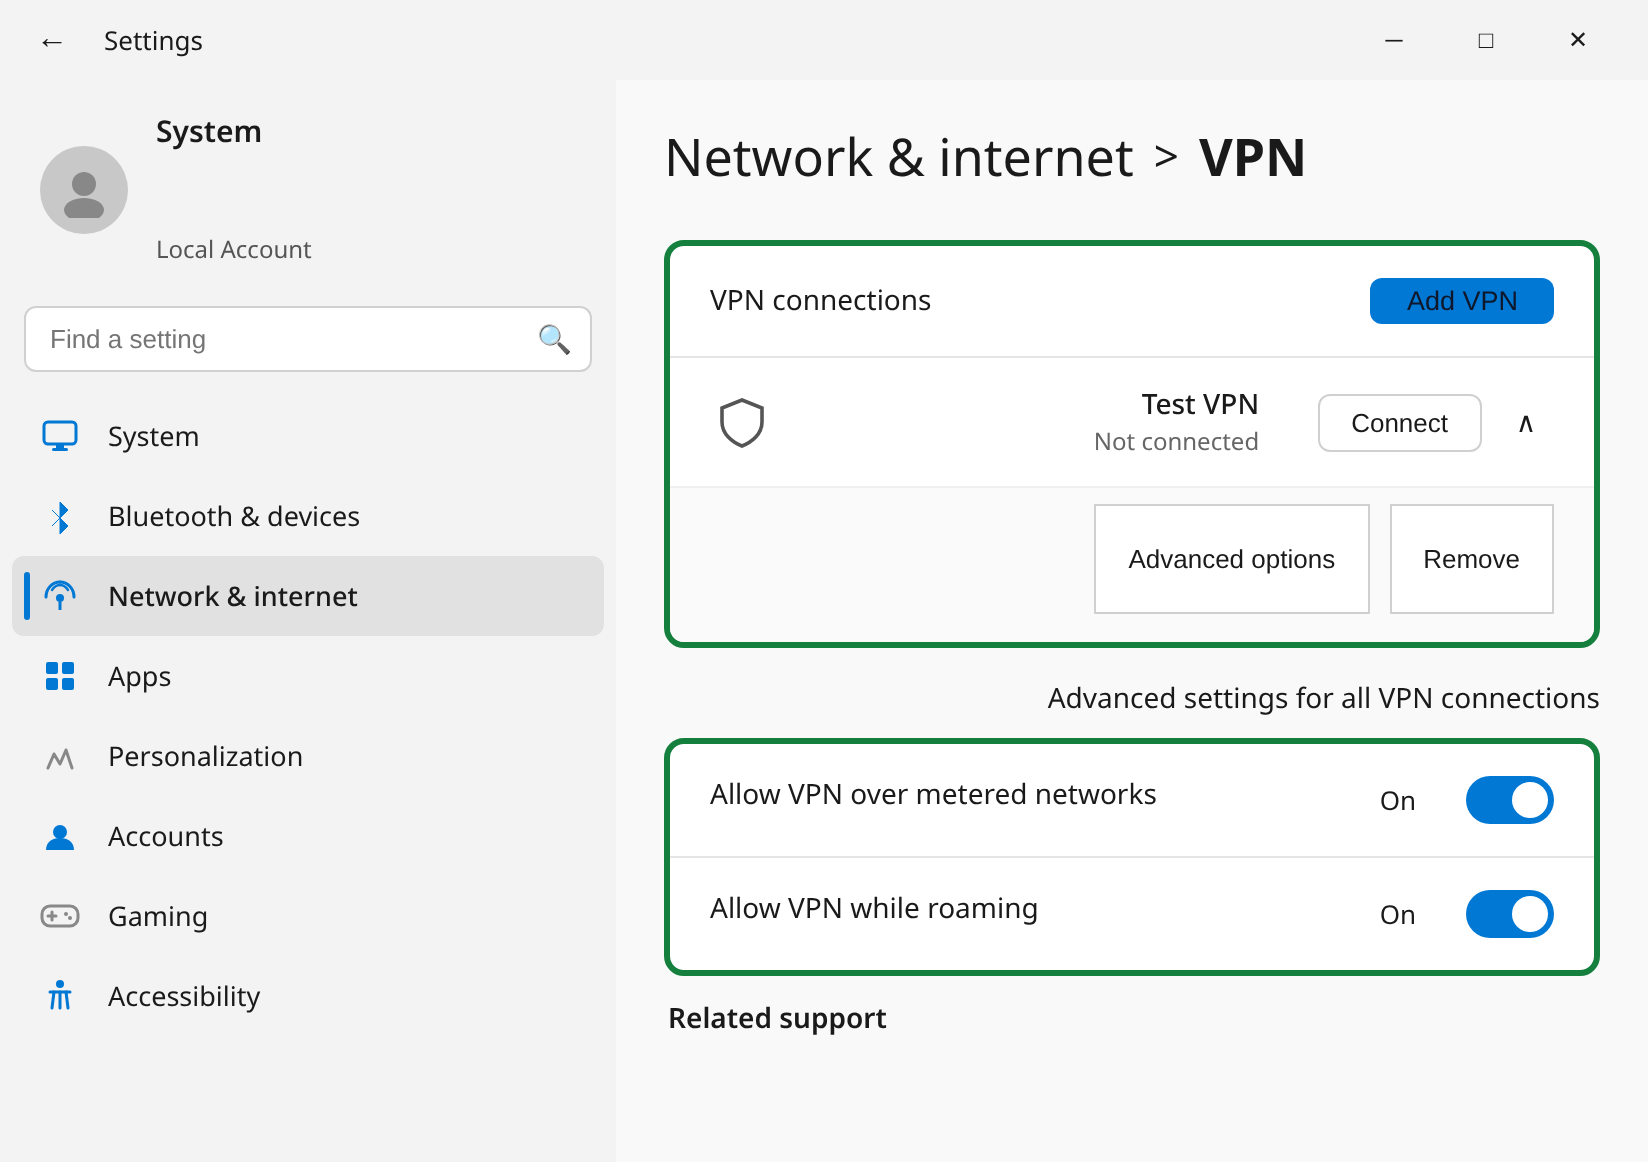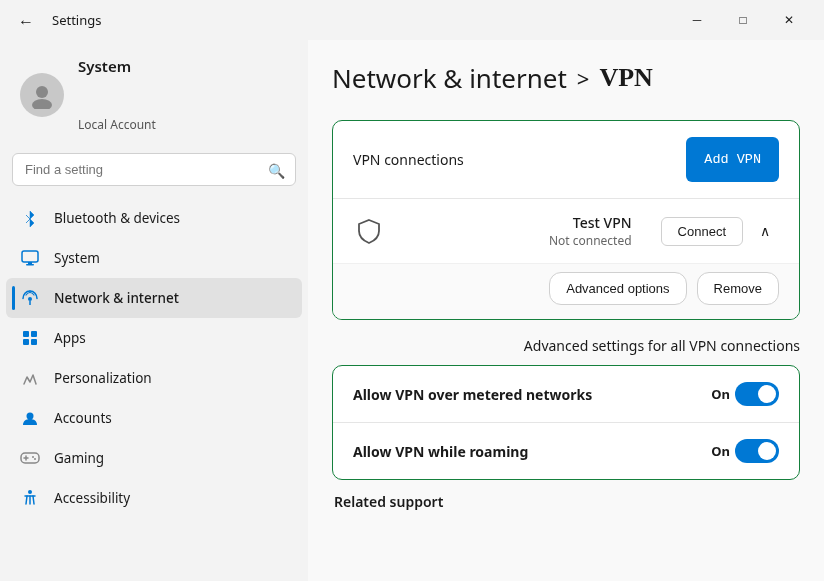--- a/index.html
+++ b/index.html
@@ -190,53 +190,51 @@
     }
     .page-header-sep {
       font-size: 22px;
       color: #1a1a1a;
       margin: 0 6px;
     }
     .page-header-current {
       font-size: 26px;
       font-weight: 700;
       color: #1a1a1a;
-      font-family: Liberation Serif, serif;
     }
 
     
     .card {
       background: white;
       border-radius: 10px;
       margin-bottom: 12px;
       overflow: hidden;
-      border: 1px solid #15803d;
+      border: 3px solid #15803d;
     }
 
     .vpn-connections-header {
       display: flex;
       align-items: center;
       justify-content: space-between;
       padding: 16px 20px;
     }
     .vpn-connections-label {
       font-size: 14px;
       color: #1a1a1a;
       font-weight: 400;
     }
     .btn-add-vpn {
       background: #0078d4;
-      color: #ffffff;
+      color: #0f172a;
       border: none;
       border-radius: 6px;
-      padding: 15px 18px;
+      padding: 4px 18px;
       font-size: 13.5px;
       font-weight: 500;
       cursor: pointer;
-      font-family: Liberation Mono, monospace;
     }
 
     .vpn-item {
       border-top: 1px solid #e5e5e5;
     }
     .vpn-item-row {
       display: flex;
       align-items: center;
       padding: 14px 20px;
       gap: 14px;
@@ -297,53 +295,52 @@
       display: flex;
       justify-content: flex-end;
       gap: 10px;
       padding: 8px 20px 14px 20px;
       border-top: 1px solid #f0f0f0;
       background: #fafafa;
     }
     .btn-outline {
       background: white;
       border: 1px solid #d0d0d0;
-      border-radius: 12px;
-      padding: 8px 16px;
+      border-radius: 0;
+      padding: 19px 16px;
       font-size: 13px;
       cursor: pointer;
       color: #1a1a1a;
     }
 
     .section-title {
       font-size: 14px;
       font-weight: 400;
       color: #1a1a1a;
       margin: 16px 0 10px 0;
       text-align: right;
     }
 
     .setting-row {
       display: flex;
-      align-items: center;
+      align-items: flex-start;
       justify-content: space-between;
       padding: 16px 20px;
-      font-weight: bold;
     }
     .setting-row + .setting-row {
       border-top: 1px solid #e5e5e5;
     }
     .setting-label {
       font-size: 14px;
       color: #1a1a1a;
     }
     .setting-value-area {
       display: flex;
       align-items: center;
-      gap: 5px;
+      gap: 25px;
     }
     .setting-on-label {
       font-size: 13px;
       color: #1a1a1a;
     }
 
     
     .toggle {
       width: 44px;
       height: 24px;
@@ -403,35 +400,35 @@
     </div>
 
     <div class="search-box">
       <input class="search-input" type="text" placeholder="Find a setting" style="">
       <span class="search-icon-wrap">🔍</span>
     </div>
 
     <ul class="nav-list">
       <li class="nav-item">
         <span class="nav-icon">
-          <svg width="16" height="18" viewBox="0 0 16 18">
-              <path d="M8 2 L12 6 L8 10 L12 14 L8 18 L8 10 L4 14 L8 10 L4 6 L8 10 L8 2Z" fill="#0078d4" stroke="#0078d4" stroke-width="0.5"></path>
-            </svg>
-        </span>
-        <span>Bluetooth &amp; devices</span>
-      </li>
-      <li class="nav-item">
-        <span class="nav-icon">
           <svg width="18" height="18" viewBox="0 0 18 18">
               <rect x="1" y="2" width="16" height="11" rx="2" fill="none" stroke="#0078d4" stroke-width="1.5"></rect>
               <rect x="5" y="15" width="8" height="1.5" rx="0.75" fill="#0078d4"></rect>
               <rect x="7" y="13" width="4" height="2" fill="#0078d4"></rect>
             </svg>
         </span>
         <span>System</span>
+      </li>
+      <li class="nav-item">
+        <span class="nav-icon">
+          <svg width="16" height="18" viewBox="0 0 16 18">
+              <path d="M8 2 L12 6 L8 10 L12 14 L8 18 L8 10 L4 14 L8 10 L4 6 L8 10 L8 2Z" fill="#0078d4" stroke="#0078d4" stroke-width="0.5"></path>
+            </svg>
+        </span>
+        <span>Bluetooth &amp; devices</span>
       </li>
       <li class="nav-item active">
         <span class="nav-icon">
           <svg width="18" height="18" viewBox="0 0 18 18">
               <path d="M9 2 C5 2 2 5.5 2 9.5" fill="none" stroke="#0078d4" stroke-width="1.5" stroke-linecap="round"></path>
               <path d="M9 2 C13 2 16 5.5 16 9.5" fill="none" stroke="#0078d4" stroke-width="1.5" stroke-linecap="round"></path>
               <path d="M5 6 C6 4.5 7.4 3.5 9 3.5" fill="none" stroke="#0078d4" stroke-width="1.2" stroke-linecap="round"></path>
               <path d="M13 6 C12 4.5 10.6 3.5 9 3.5" fill="none" stroke="#0078d4" stroke-width="1.2" stroke-linecap="round"></path>
               <circle cx="9" cy="10" r="2" fill="#0078d4"></circle>
               <line x1="9" y1="12" x2="9" y2="16" stroke="#0078d4" stroke-width="1.5"></line>

